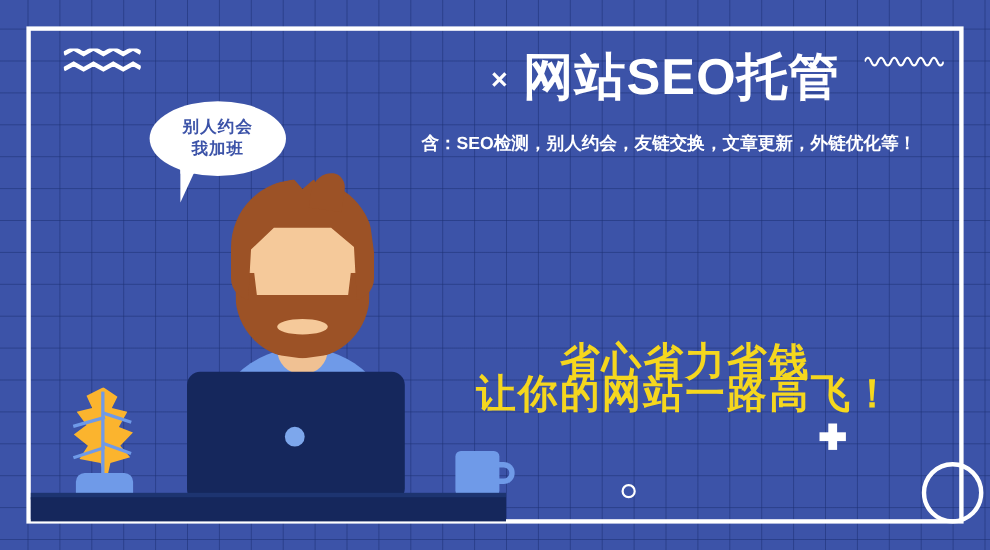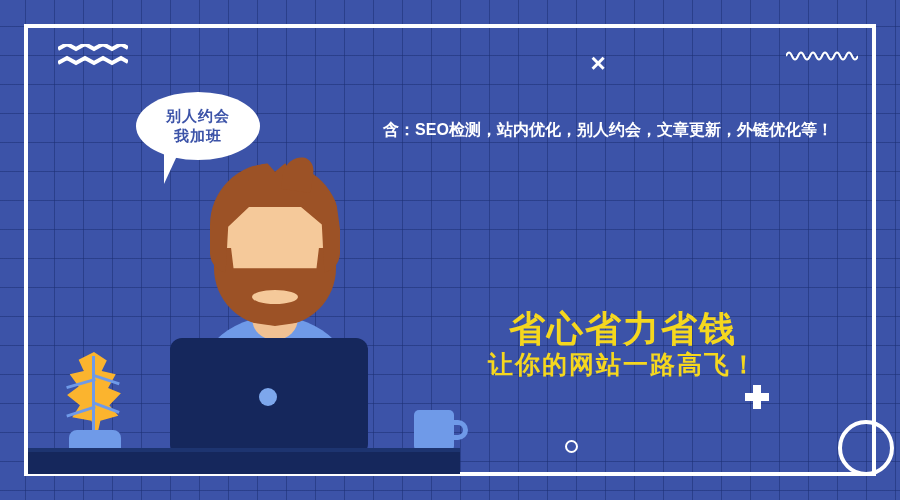--- a/index.html
+++ b/index.html
@@ -127,21 +127,21 @@
     position: absolute;
     left: 378px;
     width: 490px;
     text-align: center;
     color: #f5d71e;
     font-weight: bold;
     white-space: nowrap;
   }
   .slogan-1 { top: 198px; font-size: 36px; letter-spacing: 1px; }
   .slogan-2 { top: 266px; font-size: 36px; letter-spacing: 2px; margin-top: 39px; }
-  .slogan-3 { top: 348px; font-size: 25px; letter-spacing: 2px; }
+  .slogan-3 { top: 334px; font-size: 36px; letter-spacing: 2px; }
   
   .bubble {
     position: absolute;
     left: 136px;
     top: 92px;
     width: 124px;
     height: 68px;
     background: #ffffff;
     border-radius: 50%;
     display: flex;
@@ -369,23 +369,24 @@
   <svg class="wave-right" viewBox="0 0 72 14" preserveAspectRatio="none">
     <path d="M0,8 Q3,1 6,8 T12,8 T18,8 T24,8 T30,8 T36,8 T42,8 T48,8 T54,8 T60,8 T66,8 T72,8" fill="none" stroke="#ffffff" stroke-width="2"></path>
   </svg>
 
   <div class="plus-mark"></div>
   <div class="corner-circle"></div>
   <div class="dot-circle"></div>
 
   <div class="title-row">
     <span class="title-x">×</span>
+    <span class="main-title">网站SEO托管</span>
   </div>
 
-  <div class="sub-title">含：SEO检测，站内优化，别人约会，文章更新，外链优化等！</div>
+  <div class="sub-title">含：SEO检测，别人约会，友链交换，文章更新，外链优化等！</div>
 
   <div class="slogan slogan-2">省心省力省钱</div>
   <div class="slogan slogan-3">让你的网站一路高飞！</div>
 
   <div class="person">
     <div class="shoulders"></div>
     <div class="neck"></div>
     <div class="face"></div>
     <div class="ear-l"></div>
     <div class="ear-r"></div>

